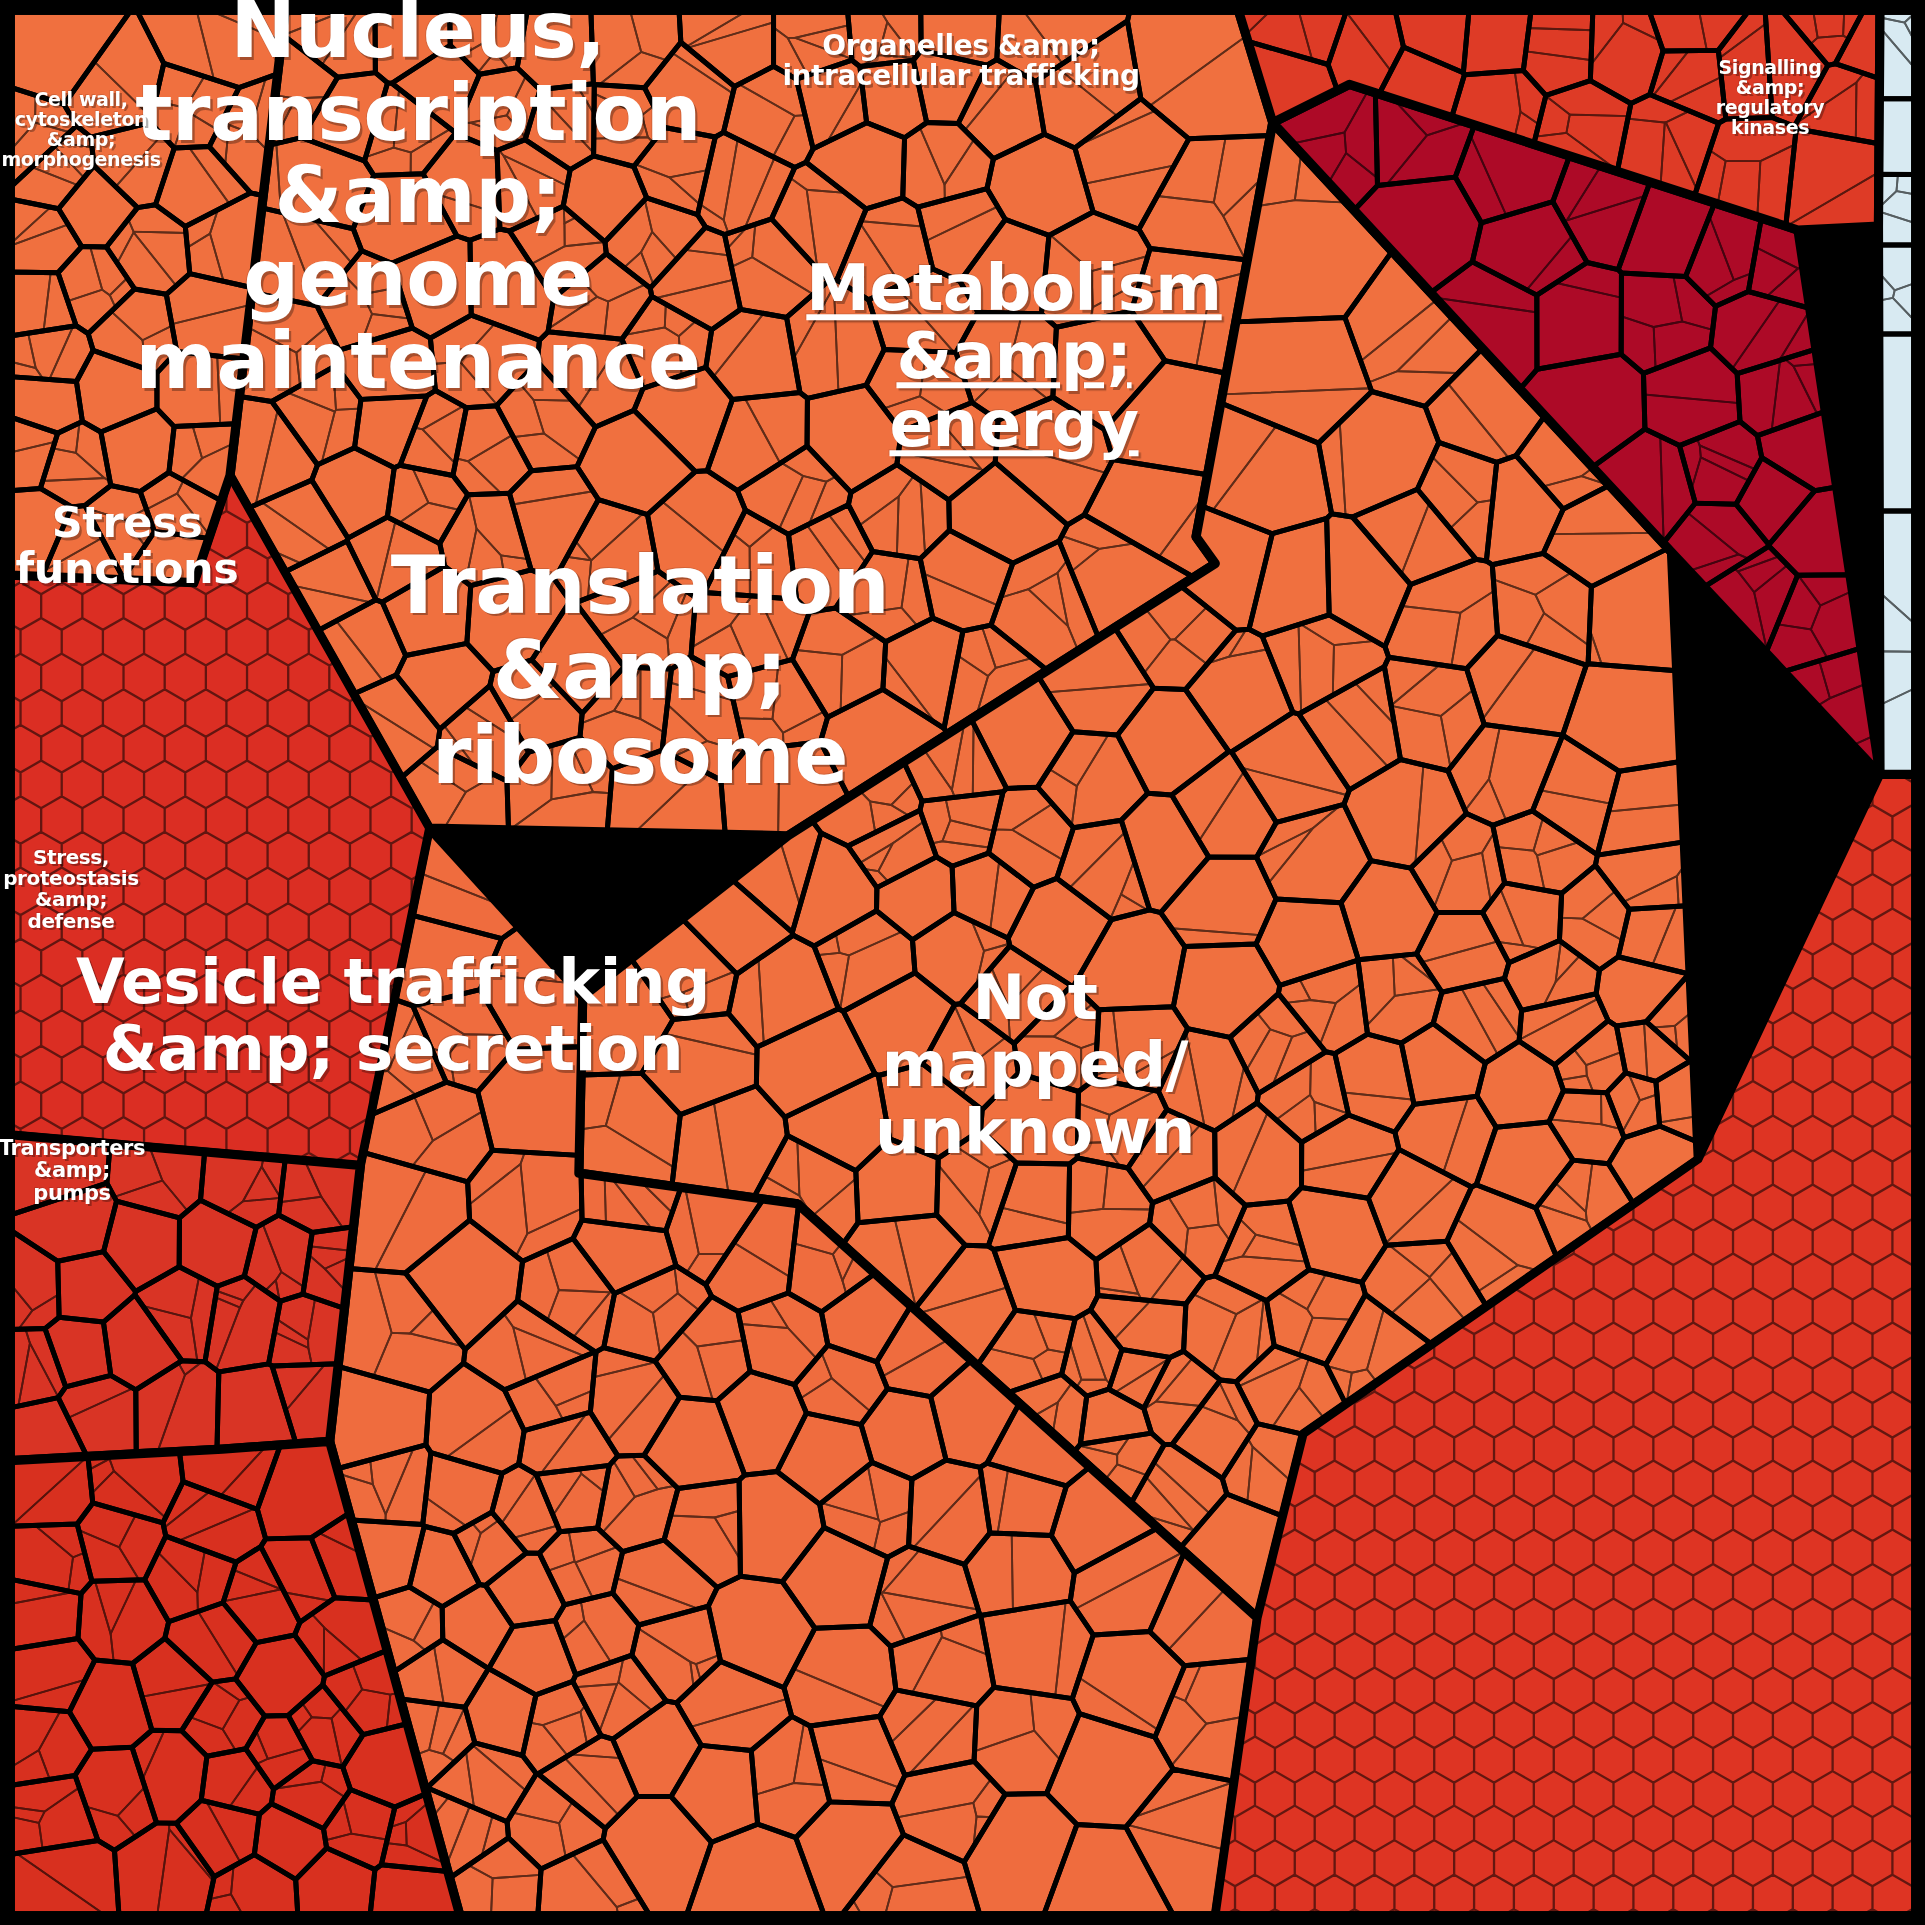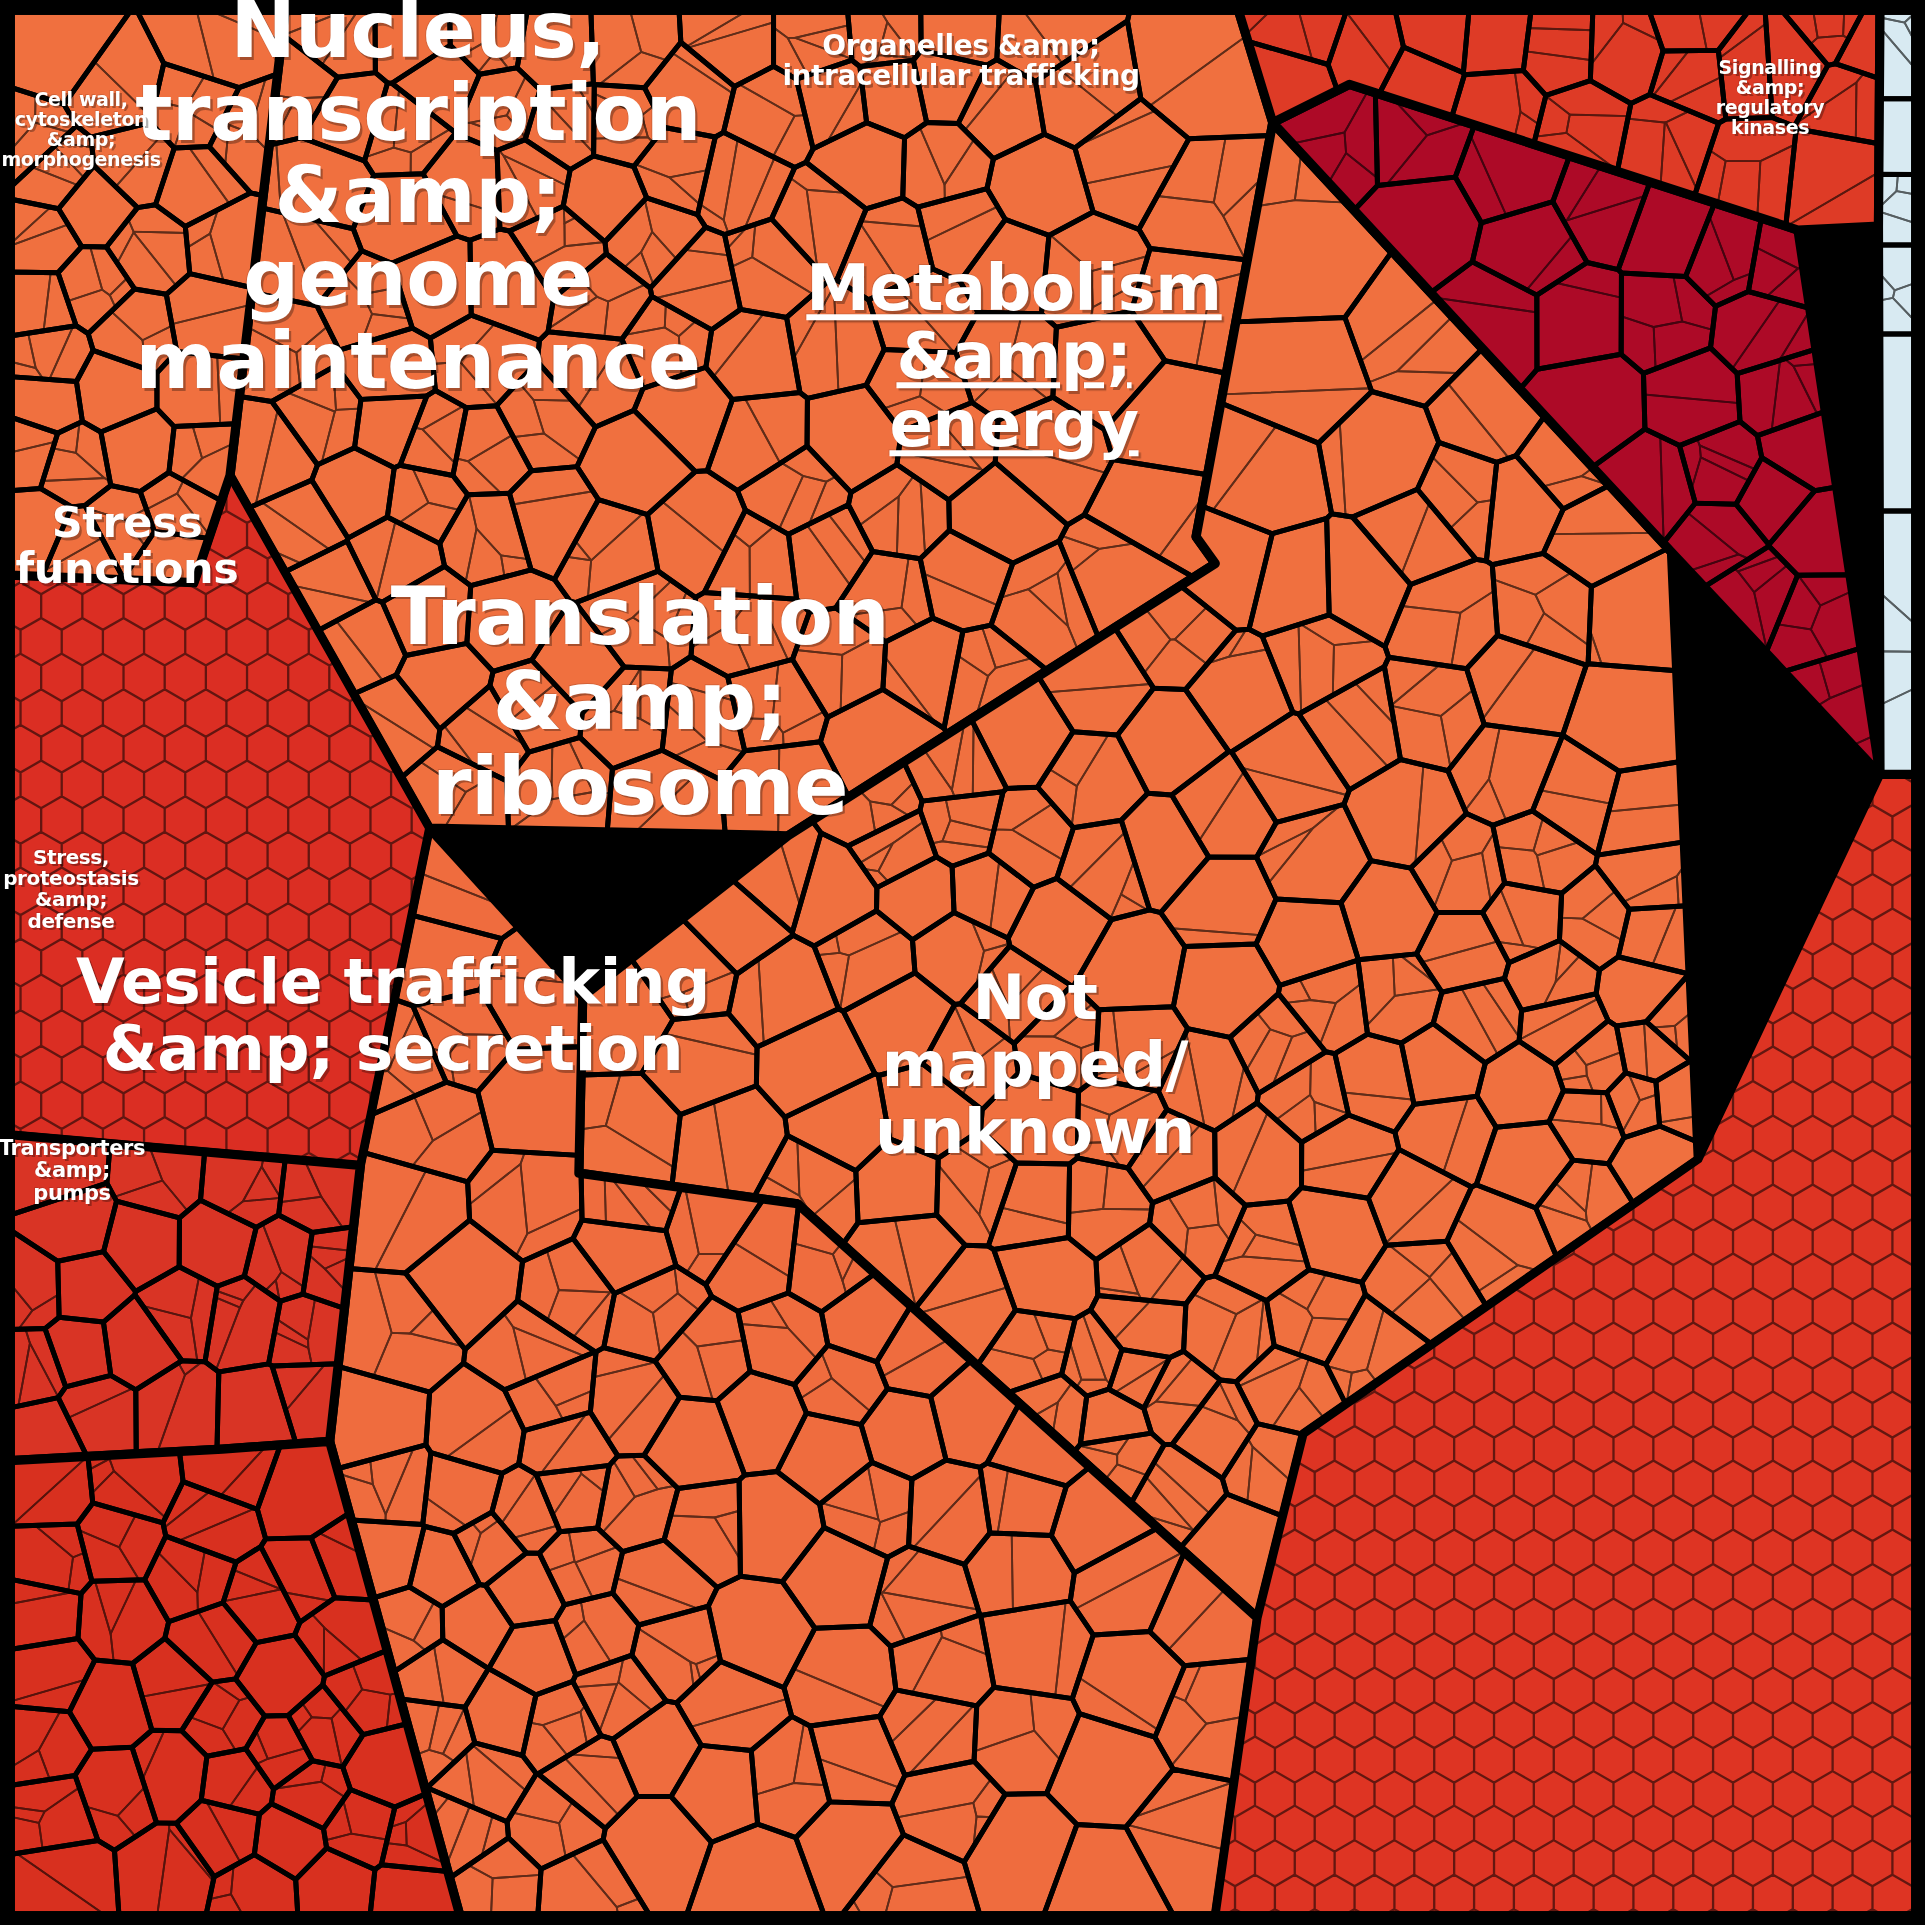--- a/index.html
+++ b/index.html
@@ -1691,21 +1691,21 @@
         <path d="M2452.0 13.0L2499.0 13.0L2499.0 1010.0L2452.0 1010.0L2450.0 295.0Z" fill="none" stroke="#000" stroke-width="12" stroke-linejoin="round"></path>
       </g>
       <rect x="6.5" y="6.5" width="2499" height="2499" fill="none" stroke="#000000" stroke-width="26"></rect>
     </svg>
 
   <div class="rlabel" style="left: 418px; top: 196px; font-size: 78px;">Nucleus,
 transcription
 &amp;amp;
 genome
 maintenance</div>
-  <div class="rlabel" style="left: 640px; top: 671px; font-size: 80px; margin-top: 31px;">Translation
+  <div class="rlabel" style="left: 640px; top: 671px; font-size: 80px;">Translation
 &amp;amp;
 ribosome</div>
   <div class="rlabel" style="left: 393px; top: 1016px; font-size: 63px;">Vesicle trafficking
 &amp;amp; secretion</div>
   <div class="rlabel" style="left: 1014px; top: 357px; font-size: 64px; text-decoration: underline;">Metabolism
 &amp;amp;
 energy</div>
   <div class="rlabel" style="left: 1035px; top: 1027px; font-size: 63px; margin-top: 38px;">Not
 mapped/
 unknown</div>

